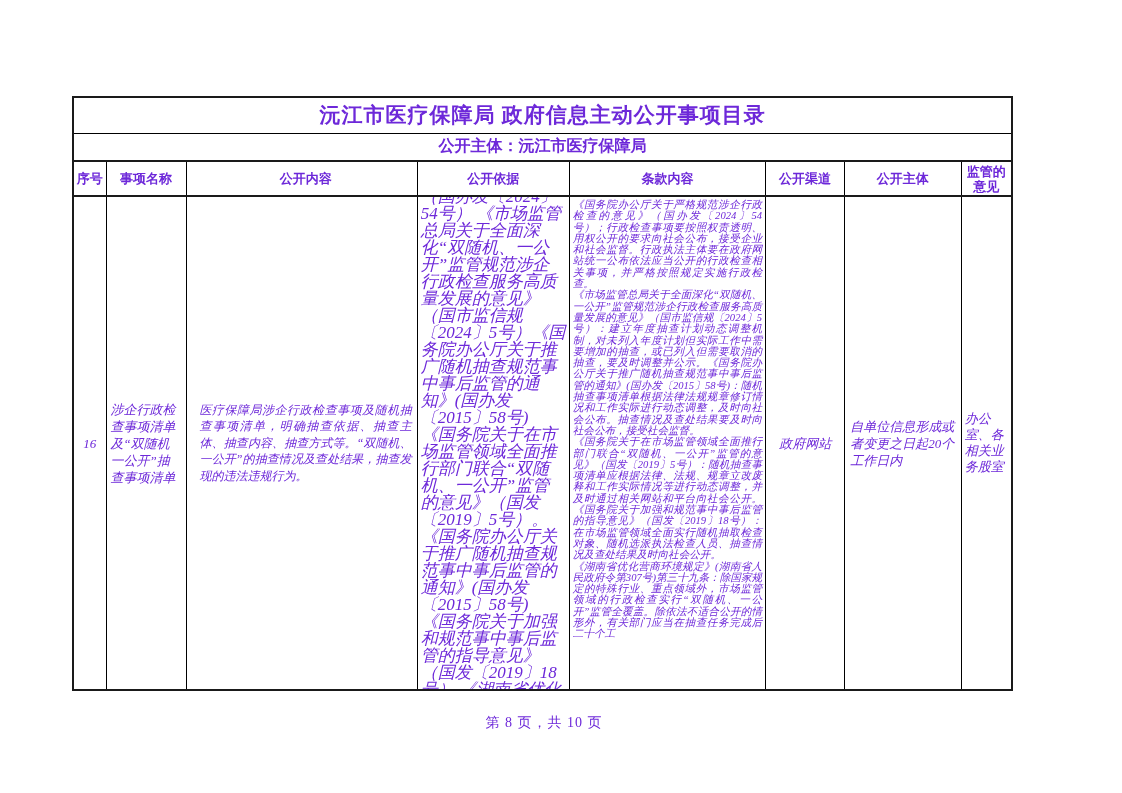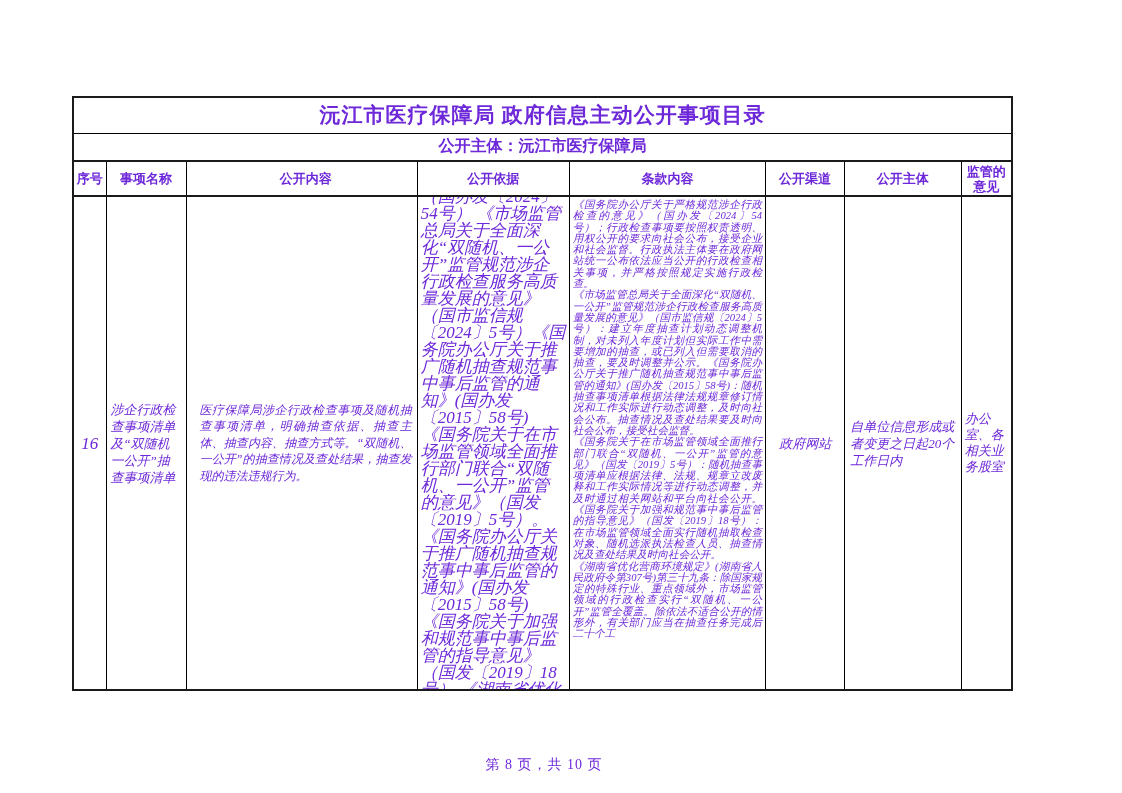--- a/index.html
+++ b/index.html
@@ -82,21 +82,21 @@
     font-weight: bold;
     text-align: center;
     line-height: 15px;
     padding: 0 2px;
   }
   .bcell {
     font-size: 13px;
     line-height: 17px;
     font-style: italic;
   }
-  .seq-text { font-size: 17px; }
+  .seq-text { font-size: 13px; }
   .name-text {
     padding: 0 4px;
     text-align: left;
     font-size: 13px;
     line-height: 17px;
   }
   .cont-text {
     padding: 0 5px;
     text-align: justify;
     font-size: 12px;
@@ -129,21 +129,21 @@
   }
   .resp-text {
     padding: 0 3px;
     text-align: left;
     font-size: 13px;
     line-height: 16px;
   }
   .page-footer {
     position: absolute;
     left: 0;
-    top: 756px;
+    top: 714px;
     width: 1088px;
     text-align: center;
     font-size: 14px;
     letter-spacing: 1px;
   }
 </style>
 </head>
 <body>
 
 <div class="page">

